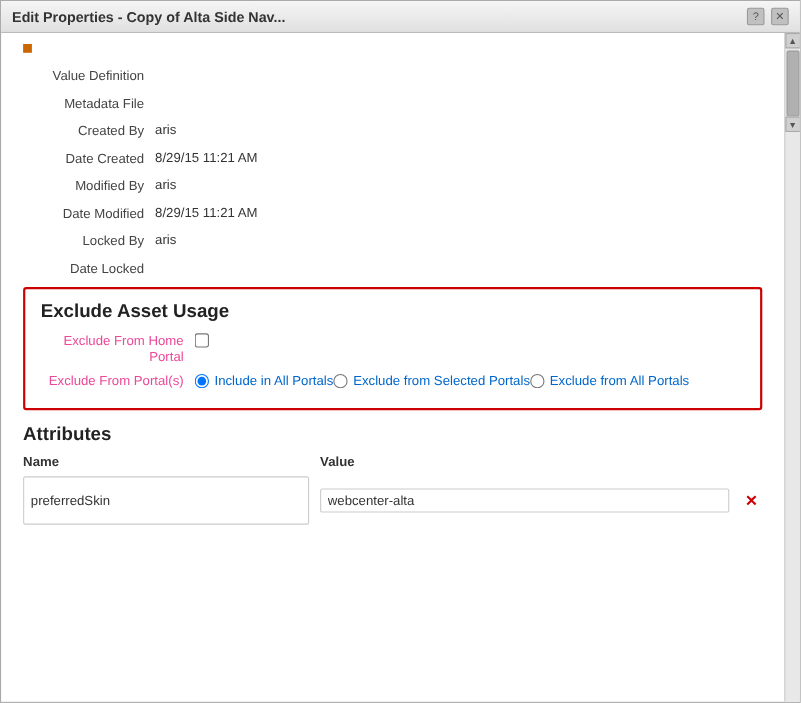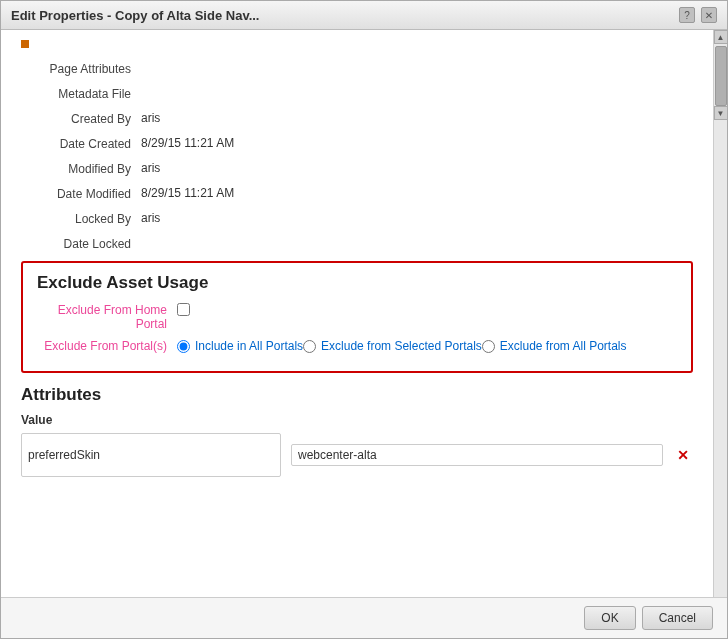--- a/index.html
+++ b/index.html
@@ -253,21 +253,21 @@
   </div>
 
   <div class="dialog-body">
     <div class="main-content">
 
       <div style="margin-bottom:6px;">
         <div class="section-marker"></div>
       </div>
 
       <div class="form-row">
-        <span class="form-label">Page Attributes</span>
+        <span class="form-label">Value Definition</span>
       </div>
 
       <div class="form-row">
         <span class="form-label">Metadata File</span>
         <span class="form-value"></span>
       </div>
 
       <div class="form-row">
         <span class="form-label">Created By</span>
         <span class="form-value">aris</span>
@@ -329,35 +329,32 @@
                 <span>Exclude from All Portals</span>
               </label>
             </div>
           </div>
         </div>
       </div>
 
       <div class="attributes-section">
         <div class="attributes-title">Attributes</div>
         <div class="attr-columns">
+          <div class="attr-col-label attr-name-col">Name</div>
           <div class="attr-col-label attr-value-col">Value</div>
         </div>
         <div class="attr-row">
           <input type="text" class="attr-input" value="preferredSkin" style="">
           <input type="text" class="attr-value-input" value="webcenter-alta" style="">
           <span class="delete-btn">✕</span>
         </div>
       </div>
 
     </div>
 
     <div class="scrollbar-track">
       <div class="scrollbar-up">▲</div>
       <div class="scrollbar-thumb"></div>
       <div class="scrollbar-down">▼</div>
     </div>
   </div>
 
-  <div class="dialog-footer">
-    <button class="btn btn-ok">OK</button>
-    <button class="btn btn-cancel">Cancel</button>
-  </div>
 </div>
 
 </body></html>

